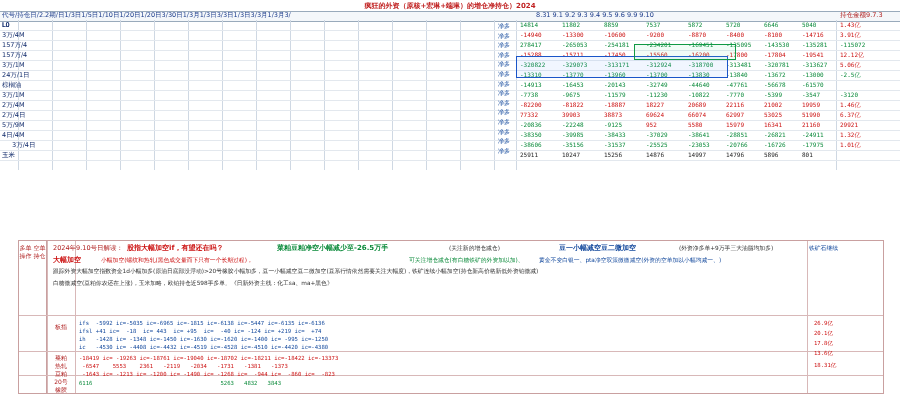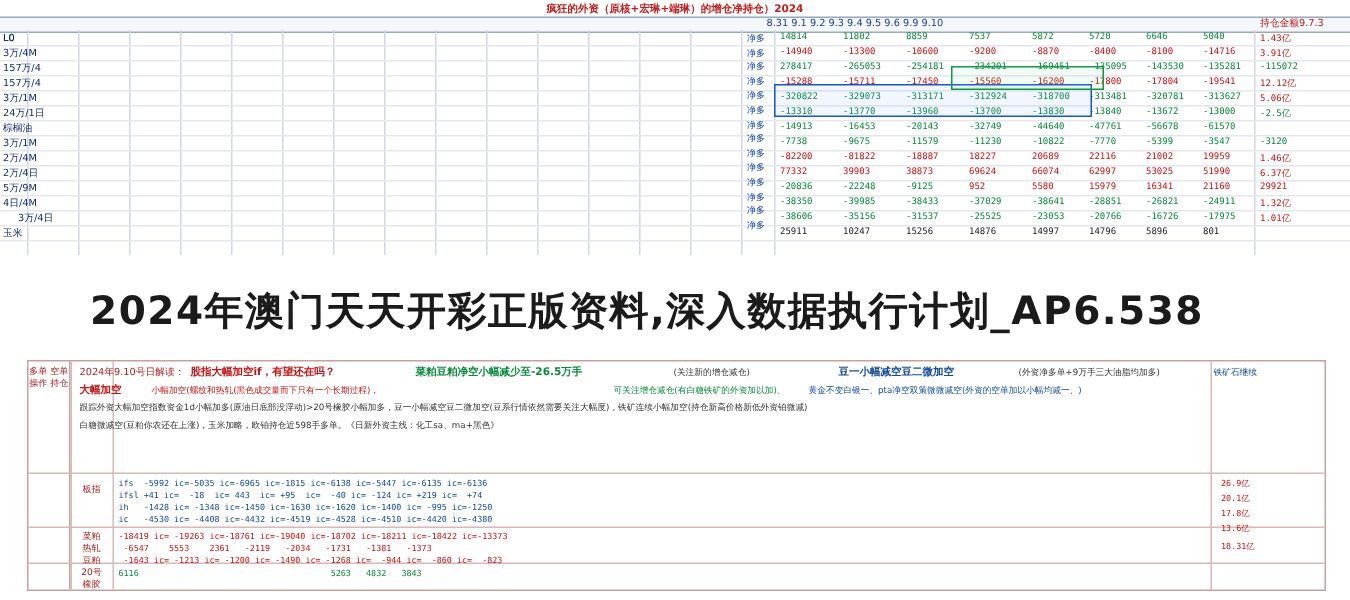--- a/index.html
+++ b/index.html
@@ -15,21 +15,21 @@
   .top-title{
     position:absolute;top:1px;left:0;width:900px;text-align:center;
     font-size:7px;color:#c02020;font-weight:bold;letter-spacing:0;
   }
   .hdr-row{
     position:absolute;top:11px;left:0;width:900px;height:9px;
     border-top:1px solid #9ab;border-bottom:1px solid #9ab;
     background:#f4f7fa;
   }
   .hdr-left{position:absolute;left:2px;top:11px;font-size:6.5px;color:#1a3a8a;white-space:nowrap;}
-  .hdr-right{position:absolute;left:511px;top:11px;font-size:6.5px;color:#1a3a8a;white-space:nowrap;}
+  .hdr-right{position:absolute;left:536px;top:11px;font-size:6.5px;color:#1a3a8a;white-space:nowrap;}
   .hdr-far{position:absolute;left:840px;top:11px;font-size:6.5px;color:#b02020;white-space:nowrap;}
 
   .grid{position:absolute;top:20px;left:0;width:900px;height:150px;}
   .vline{position:absolute;top:0;bottom:0;width:1px;background:#cfd8e3;}
   .hline{position:absolute;left:0;right:0;height:1px;background:#e3e8ee;}
 
   .rowlbl{position:absolute;font-size:6.5px;color:#102a6b;white-space:nowrap;}
   .cell{position:absolute;font-size:6px;white-space:nowrap;font-family:"DejaVu Sans Mono","Liberation Mono",monospace;}
   .red{color:#cc1111;}
   .grn{color:#0a8a3a;}
@@ -90,20 +90,21 @@
   .wm-text{font-size:11px;color:#9aa6b2;letter-spacing:2px;font-weight:bold;}
   .wm-badge{font-size:13px;color:#c8ccd2;font-weight:bold;letter-spacing:1px;}
 </style>
 </head>
 <body>
 
 <div class="sheet">
 
   <div class="top-title">疯狂的外资（原核+宏琳+端琳）的增仓净持仓）2024</div>
   <div class="hdr-row"></div>
+  <div class="hdr-left">代号/持仓日/2.2期/日1/3日1/5日1/10日1/20日1/20日3/30日1/3月1/3日3/3日1/3日3/3月1/3月3/</div>
   <div class="hdr-right">8.31     9.1      9.2      9.3      9.4      9.5      9.6      9.9     9.10</div>
   <div class="hdr-far">持仓金额9.7.3</div>
 
   <div class="grid">
 
     <div class="vline" style="left:18px"></div>
     <div class="vline" style="left:52px"></div>
     <div class="vline" style="left:86px"></div>
     <div class="vline" style="left:120px"></div>
     <div class="vline" style="left:154px"></div>
@@ -302,23 +303,20 @@
     <div class="cell blk" style="left:646px;top:131px">14876</div>
     <div class="cell blk" style="left:688px;top:131px">14997</div>
     <div class="cell blk" style="left:726px;top:131px">14796</div>
     <div class="cell blk" style="left:764px;top:131px">5896</div>
     <div class="cell blk" style="left:802px;top:131px">801</div>
 
     <div class="hl-box" style="left:516px;top:36px;width:210px;height:20px"></div>
     <div class="hl-green" style="left:634px;top:24px;width:100px;height:14px"></div>
   </div>
 
-  <div class="banner">
-    <h1>2024年澳门天天开彩正版资料,深入数据执行计划_AP6.538</h1>
-  </div>
 
   <div class="lower">
     <div class="side">多单 空单 操作 持仓</div>
 
     <div class="hsep" style="top:74px"></div>
     <div class="hsep" style="top:110px"></div>
     <div class="hsep" style="top:134px"></div>
     <div class="vsep" style="left:28px"></div>
     <div class="vsep" style="left:56px"></div>
     <div class="vsep" style="left:788px"></div>

